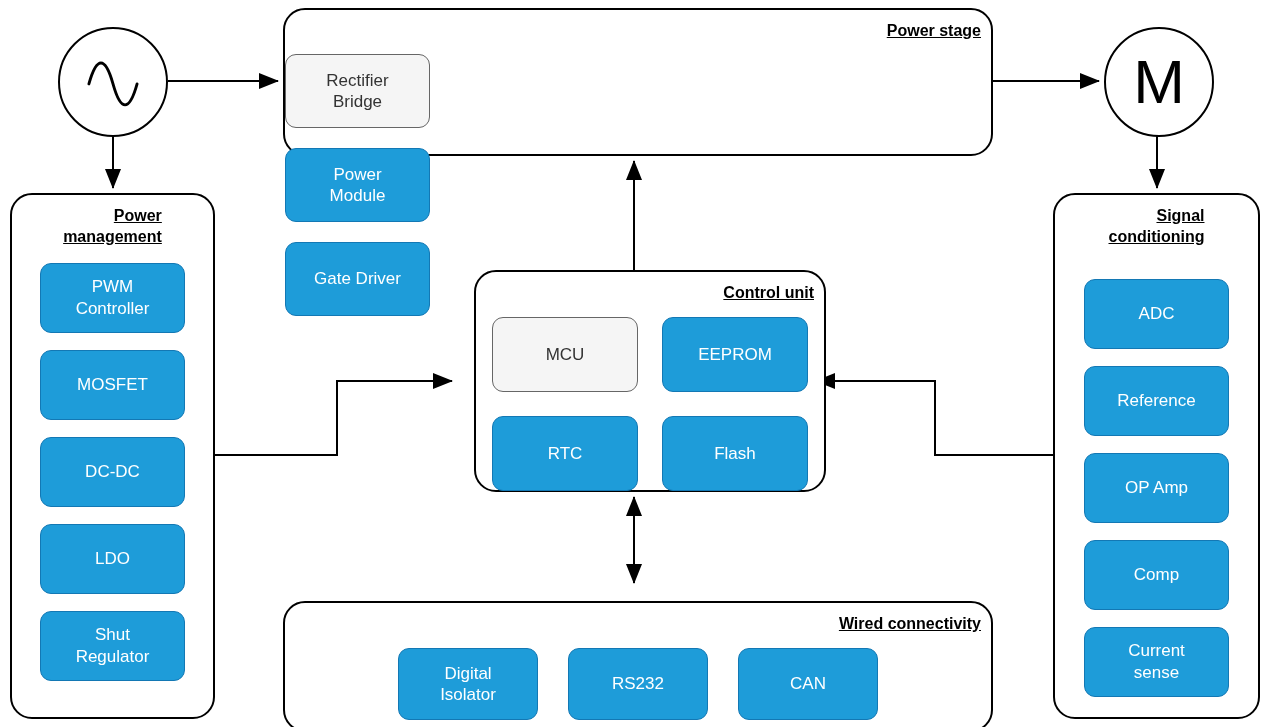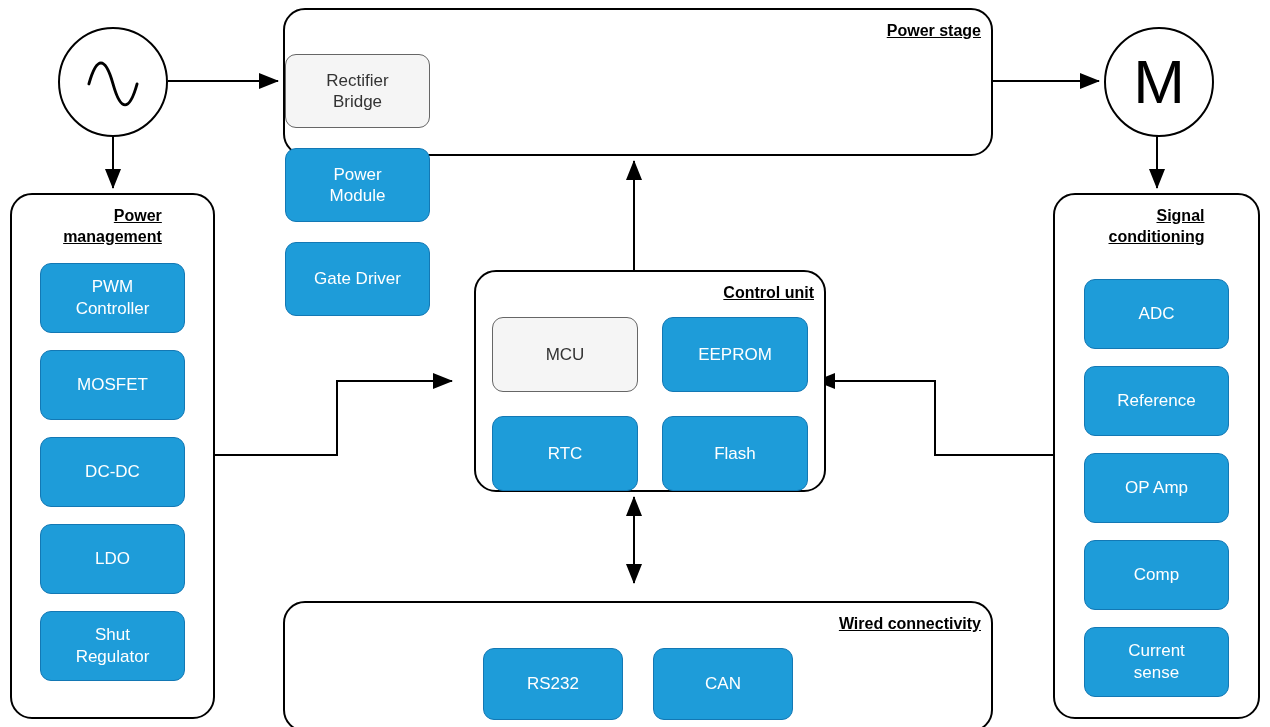--- a/index.html
+++ b/index.html
@@ -139,20 +139,24 @@
       <div class="block">
         <span>Flash</span>
       </div>
     </div>
   </section>
 
   <section class="group wired-connectivity">
     <h2>Wired connectivity</h2>
     <div class="wc-row">
       <div class="block">
+        <span>Digital
+Isolator</span>
+      </div>
+      <div class="block">
         <span>RS232</span>
       </div>
       <div class="block">
         <span>CAN</span>
       </div>
     </div>
   </section>
 
   <section class="group side signal-conditioning">
     <h2>Signal

